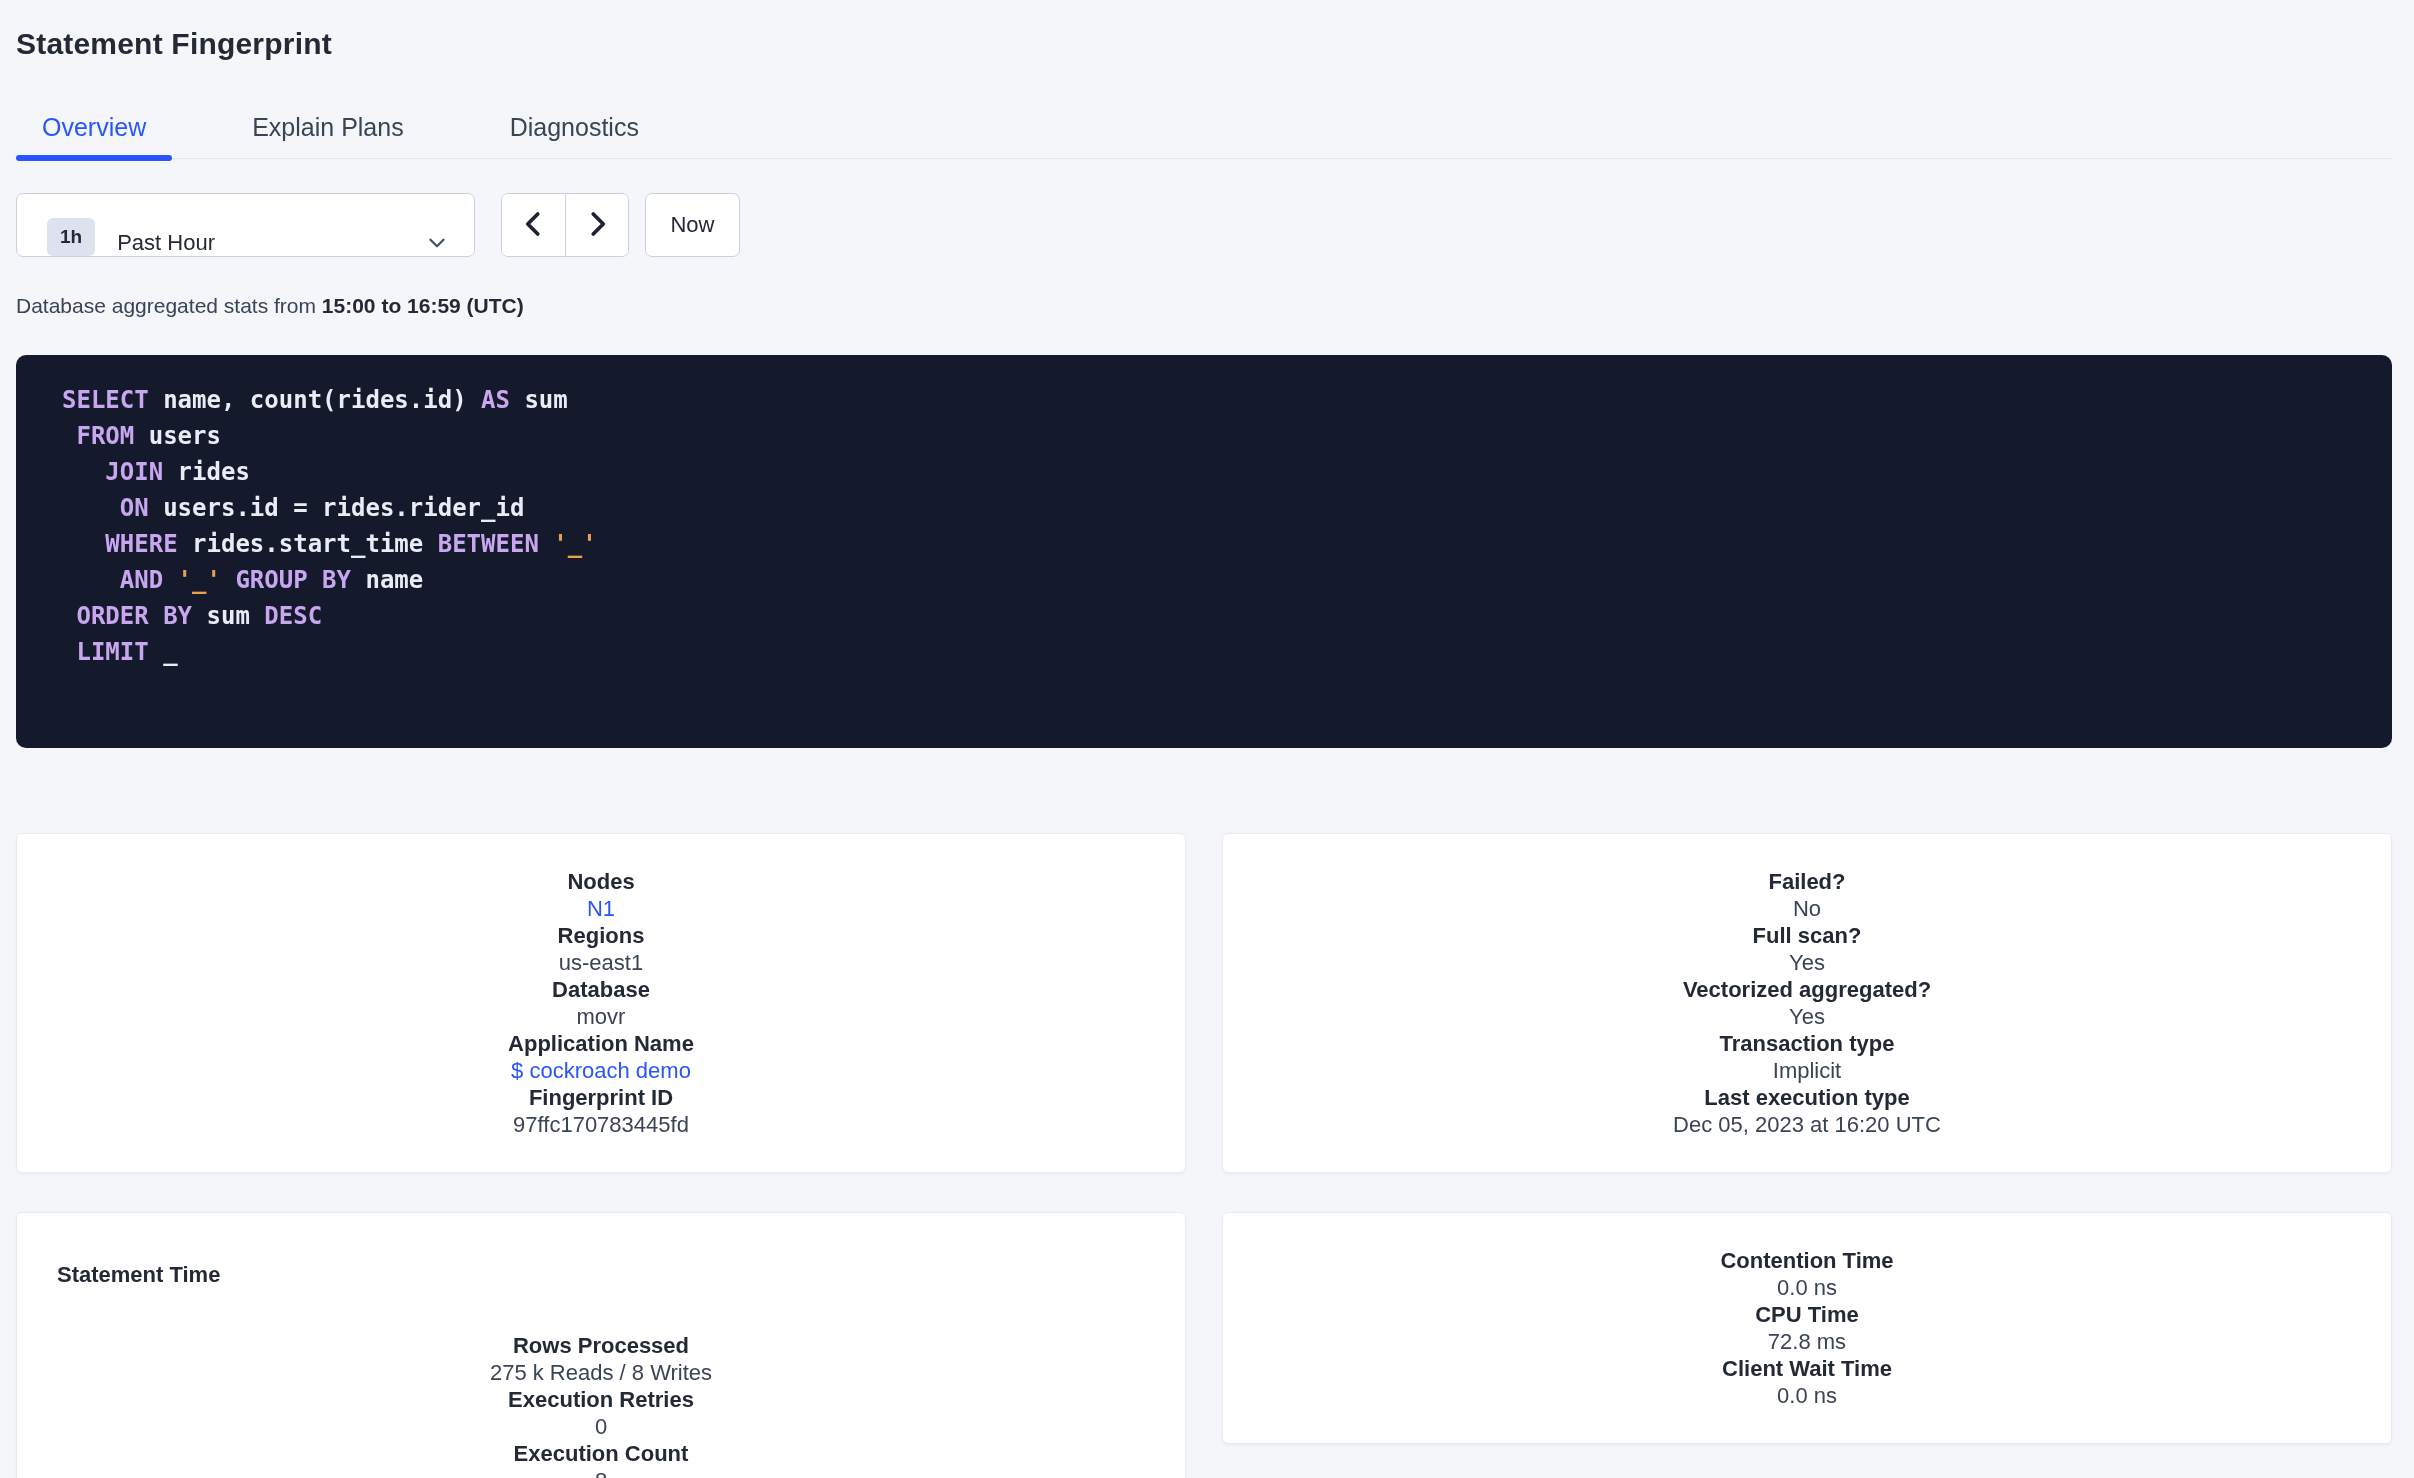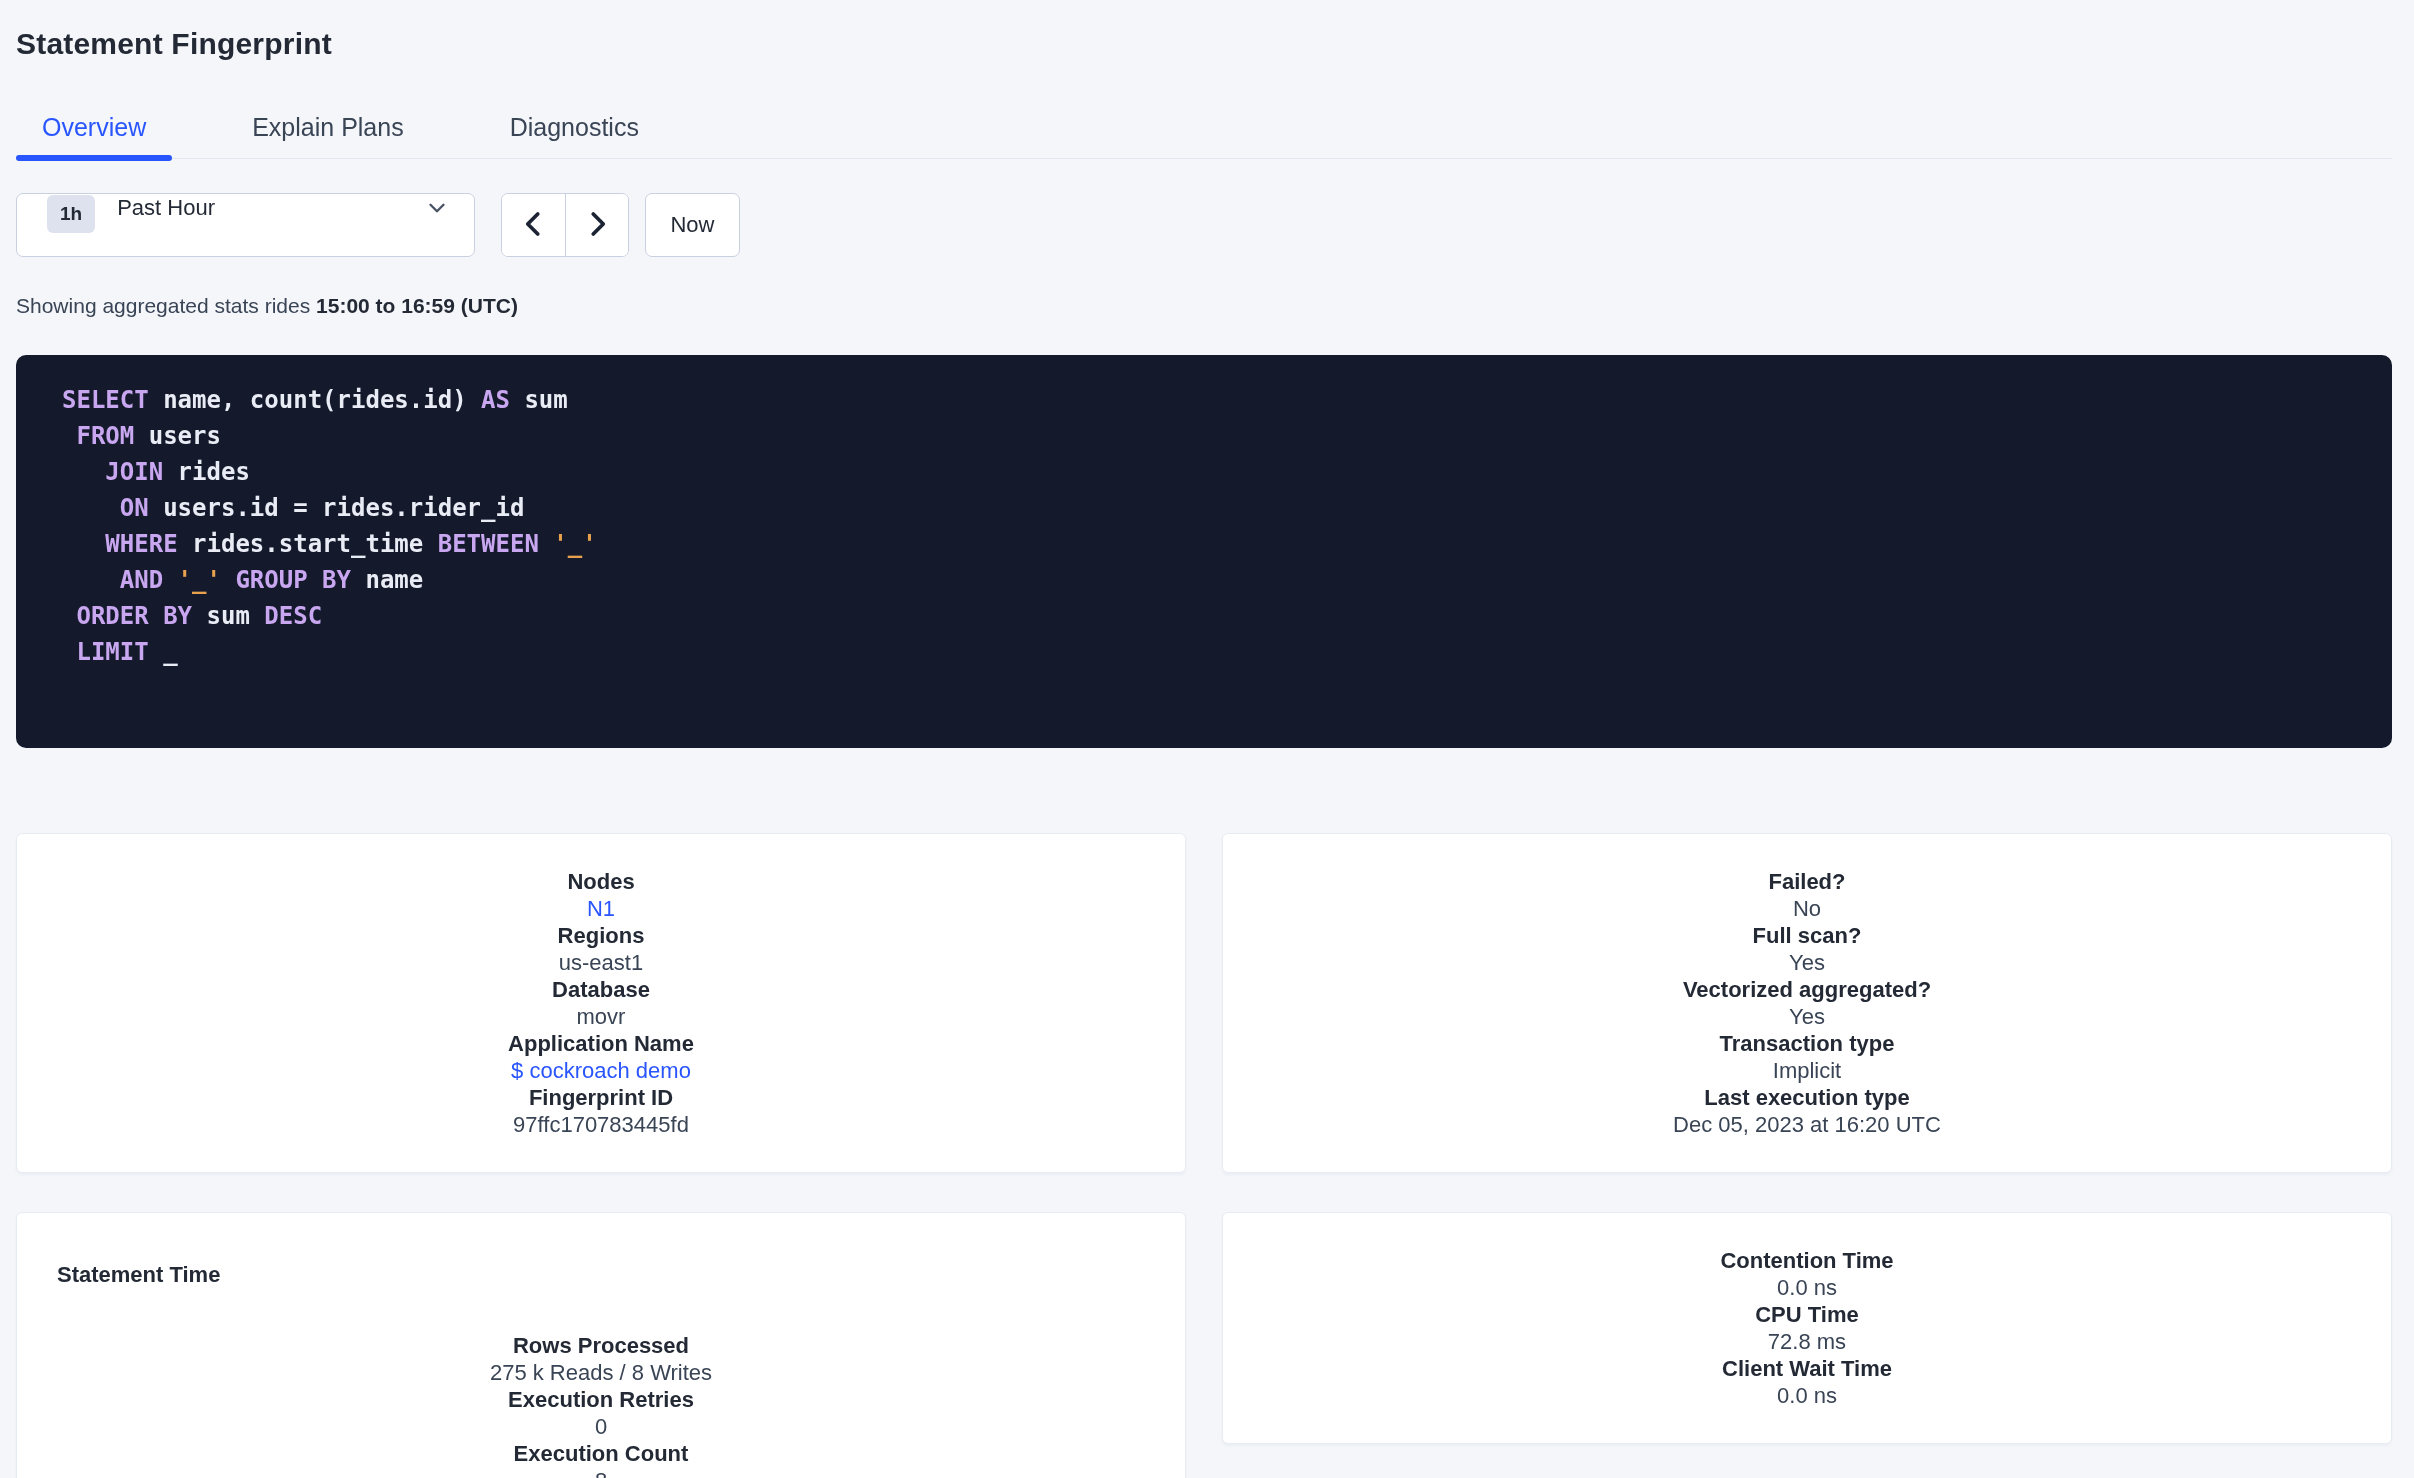--- a/index.html
+++ b/index.html
@@ -49,22 +49,22 @@
   }
 
   
   .controls { display: flex; align-items: center; margin-top: 34px; }
 
   .range-select {
     width: 459px; height: 64px;
     background: #fff;
     border: 1px solid var(--border-light, #c9d0e0);
     border-radius: 7px;
-    display: flex; align-items: flex-start;
-    padding: 1px 24px 0 30px;
+    display: flex; align-items: flex-end;
+    padding: 16px 24px 0 30px;
     cursor: pointer;
   }
   .interval-badge {
     background: var(--badge-bg, #dde2ee);
     color: var(--text-dark, #242a35);
     font-weight: 700;
     font-size: 19px;
     padding: 8px 13px;
     border-radius: 6px;
   }
@@ -207,21 +207,21 @@
           <svg width="30" height="30" viewBox="0 0 24 24" fill="none" stroke="#1c2433" stroke-width="3" stroke-linecap="round" stroke-linejoin="round">
               <polyline points="9 4 17 12 9 20"></polyline>
             </svg>
         </span>
       </button>
     </div>
 
     <button class="now-btn">Now</button>
   </div>
 
-  <p class="stats-line"><span>Showing aggregated stats rides </span><strong>15:00 to 16:59 (UTC)</strong></p>
+  <p class="stats-line"><span>Database aggregated stats from </span><strong>15:00 to 16:59 (UTC)</strong></p>
 
   <div class="sql-box">
     <pre class="sql-code"><div><span class="tok-kw">SELECT</span><span class="tok-pl"> name, count(rides.id) </span><span class="tok-kw">AS</span><span class="tok-pl"> sum</span></div><div><span class="tok-pl"> </span><span class="tok-kw">FROM</span><span class="tok-pl"> users</span></div><div><span class="tok-pl">   </span><span class="tok-kw">JOIN</span><span class="tok-pl"> rides</span></div><div><span class="tok-pl">    </span><span class="tok-kw">ON</span><span class="tok-pl"> users.id = rides.rider_id</span></div><div><span class="tok-pl">   </span><span class="tok-kw">WHERE</span><span class="tok-pl"> rides.start_time </span><span class="tok-kw">BETWEEN</span><span class="tok-pl"> </span><span class="tok-lit">'_'</span></div><div><span class="tok-pl">    </span><span class="tok-kw">AND</span><span class="tok-pl"> </span><span class="tok-lit">'_'</span><span class="tok-pl"> </span><span class="tok-kw">GROUP BY</span><span class="tok-pl"> name</span></div><div><span class="tok-pl"> </span><span class="tok-kw">ORDER BY</span><span class="tok-pl"> sum </span><span class="tok-kw">DESC</span></div><div><span class="tok-pl"> </span><span class="tok-kw">LIMIT</span><span class="tok-pl"> _</span></div></pre>
   </div>
 
   <div class="cards-grid">
     <section class="card">
         <div class="card-row">
           <span class="row-label">Nodes</span>
           <div class="row-right">

